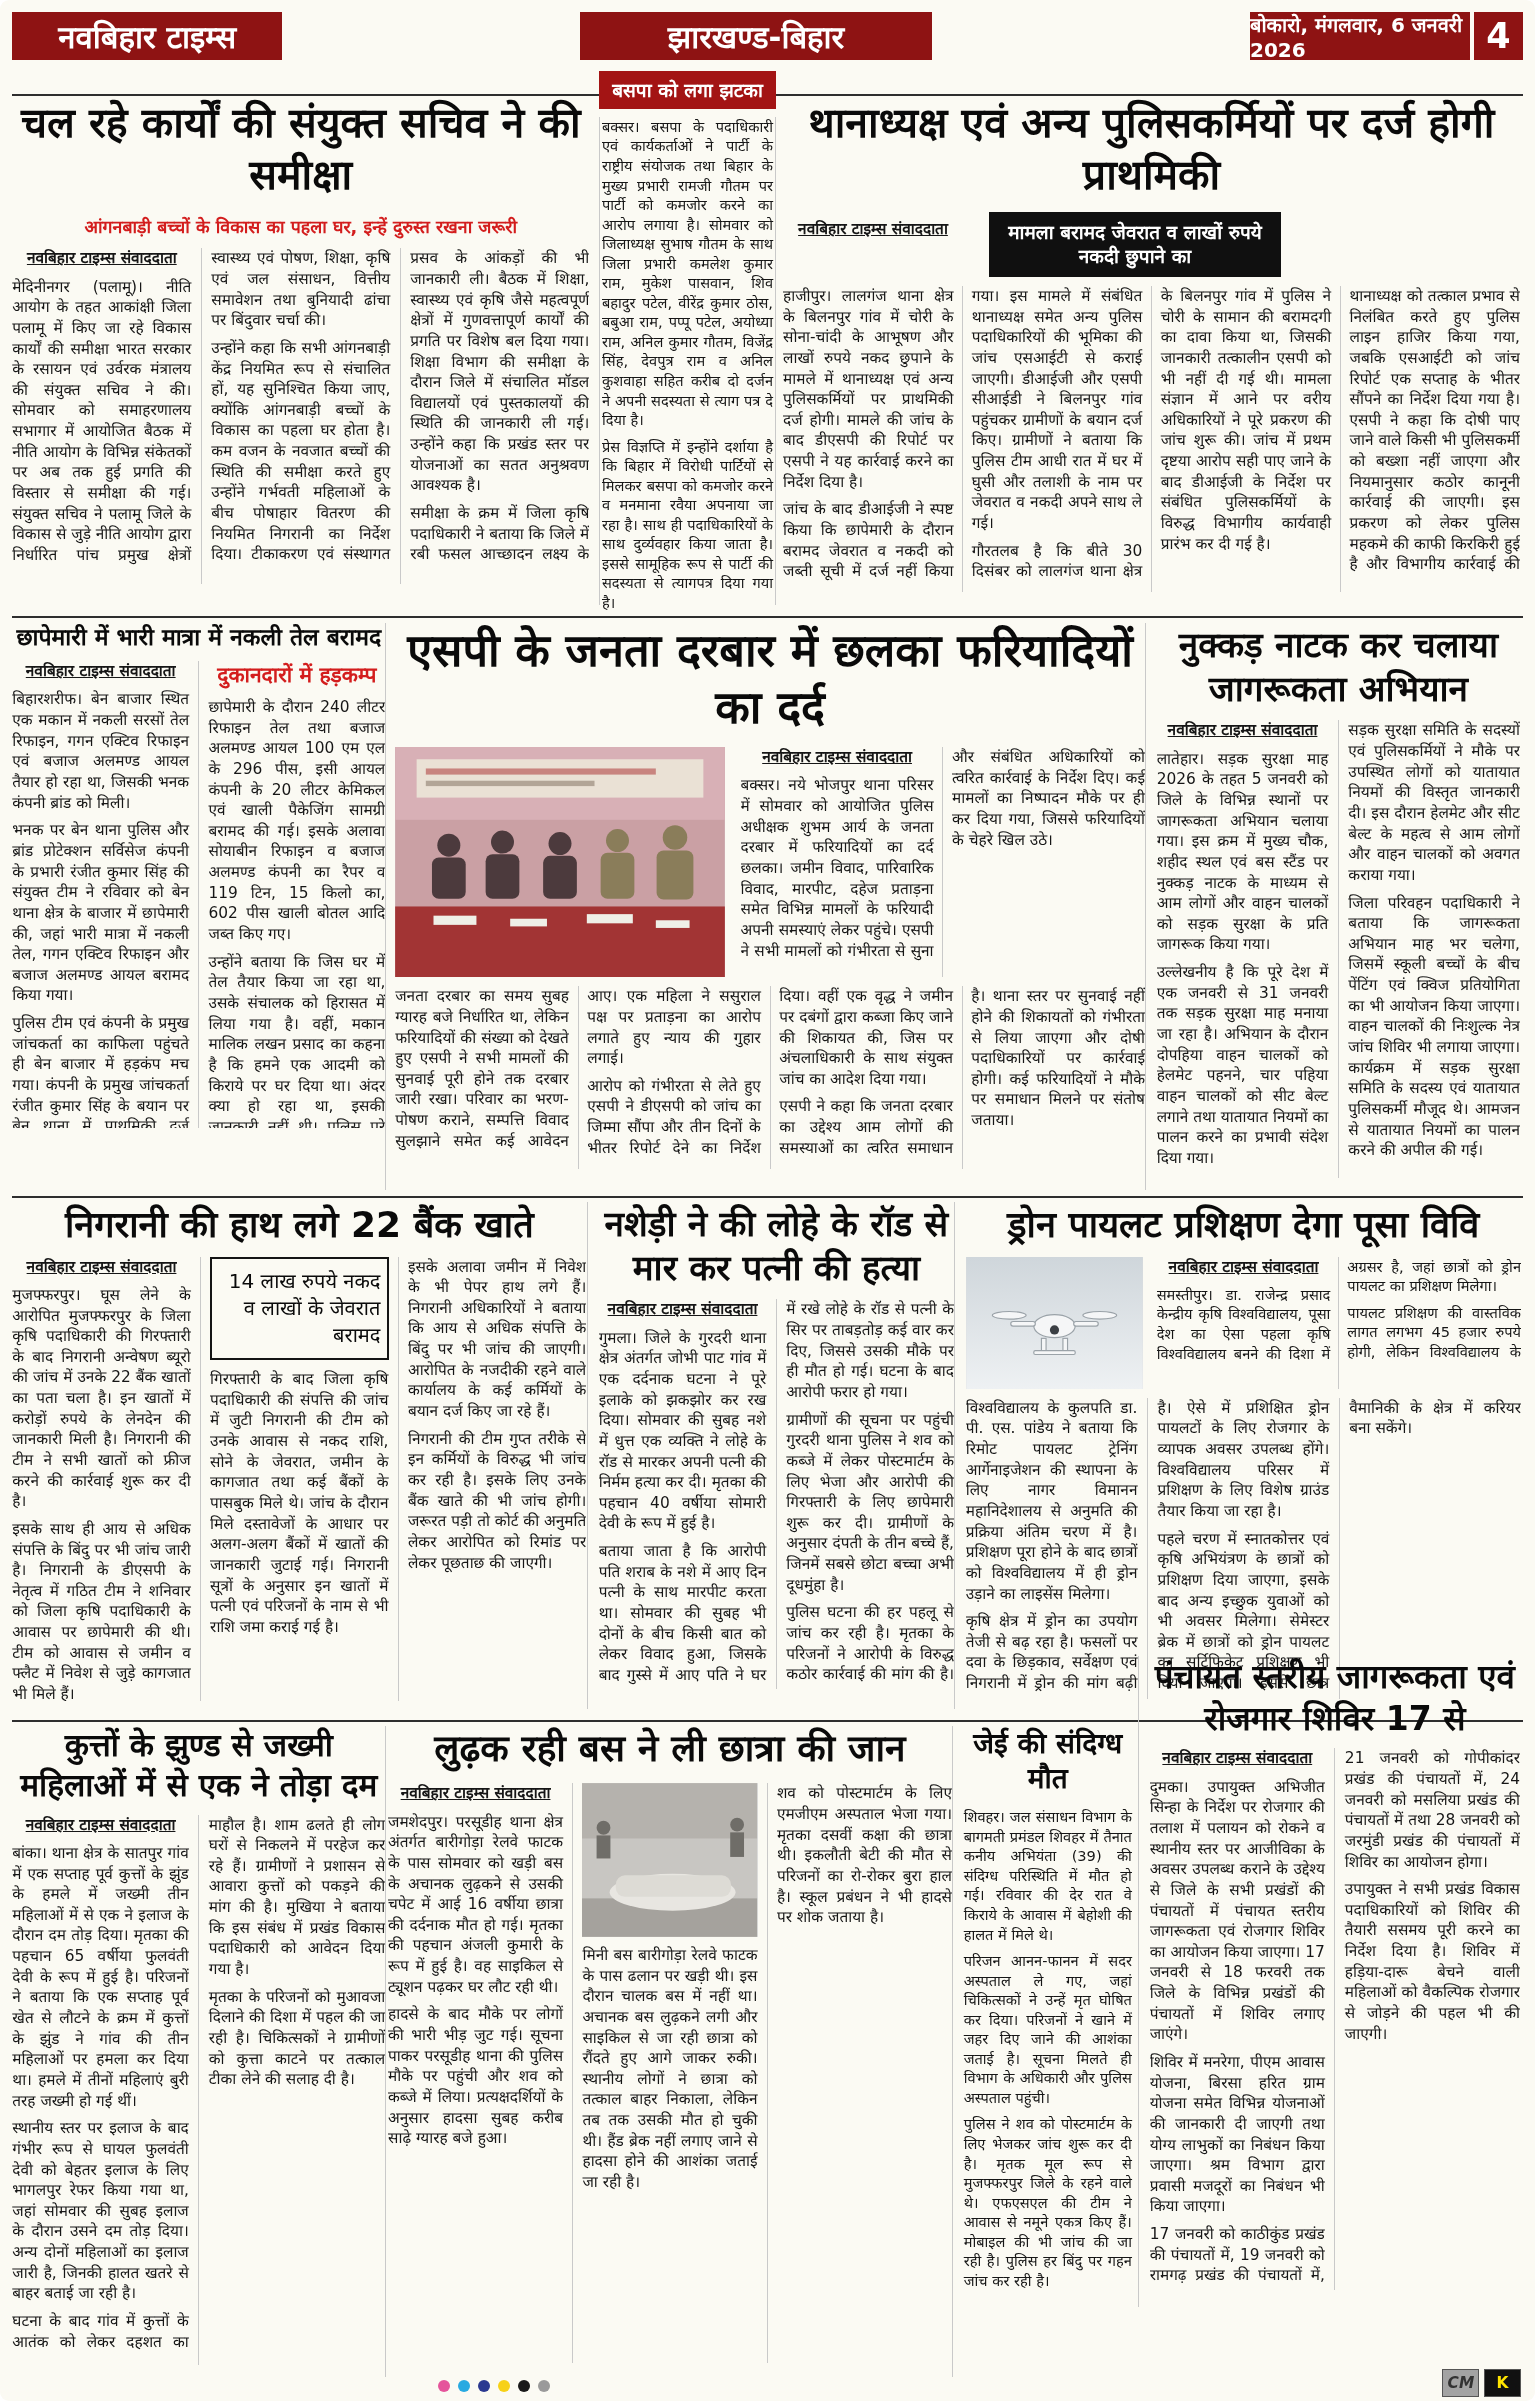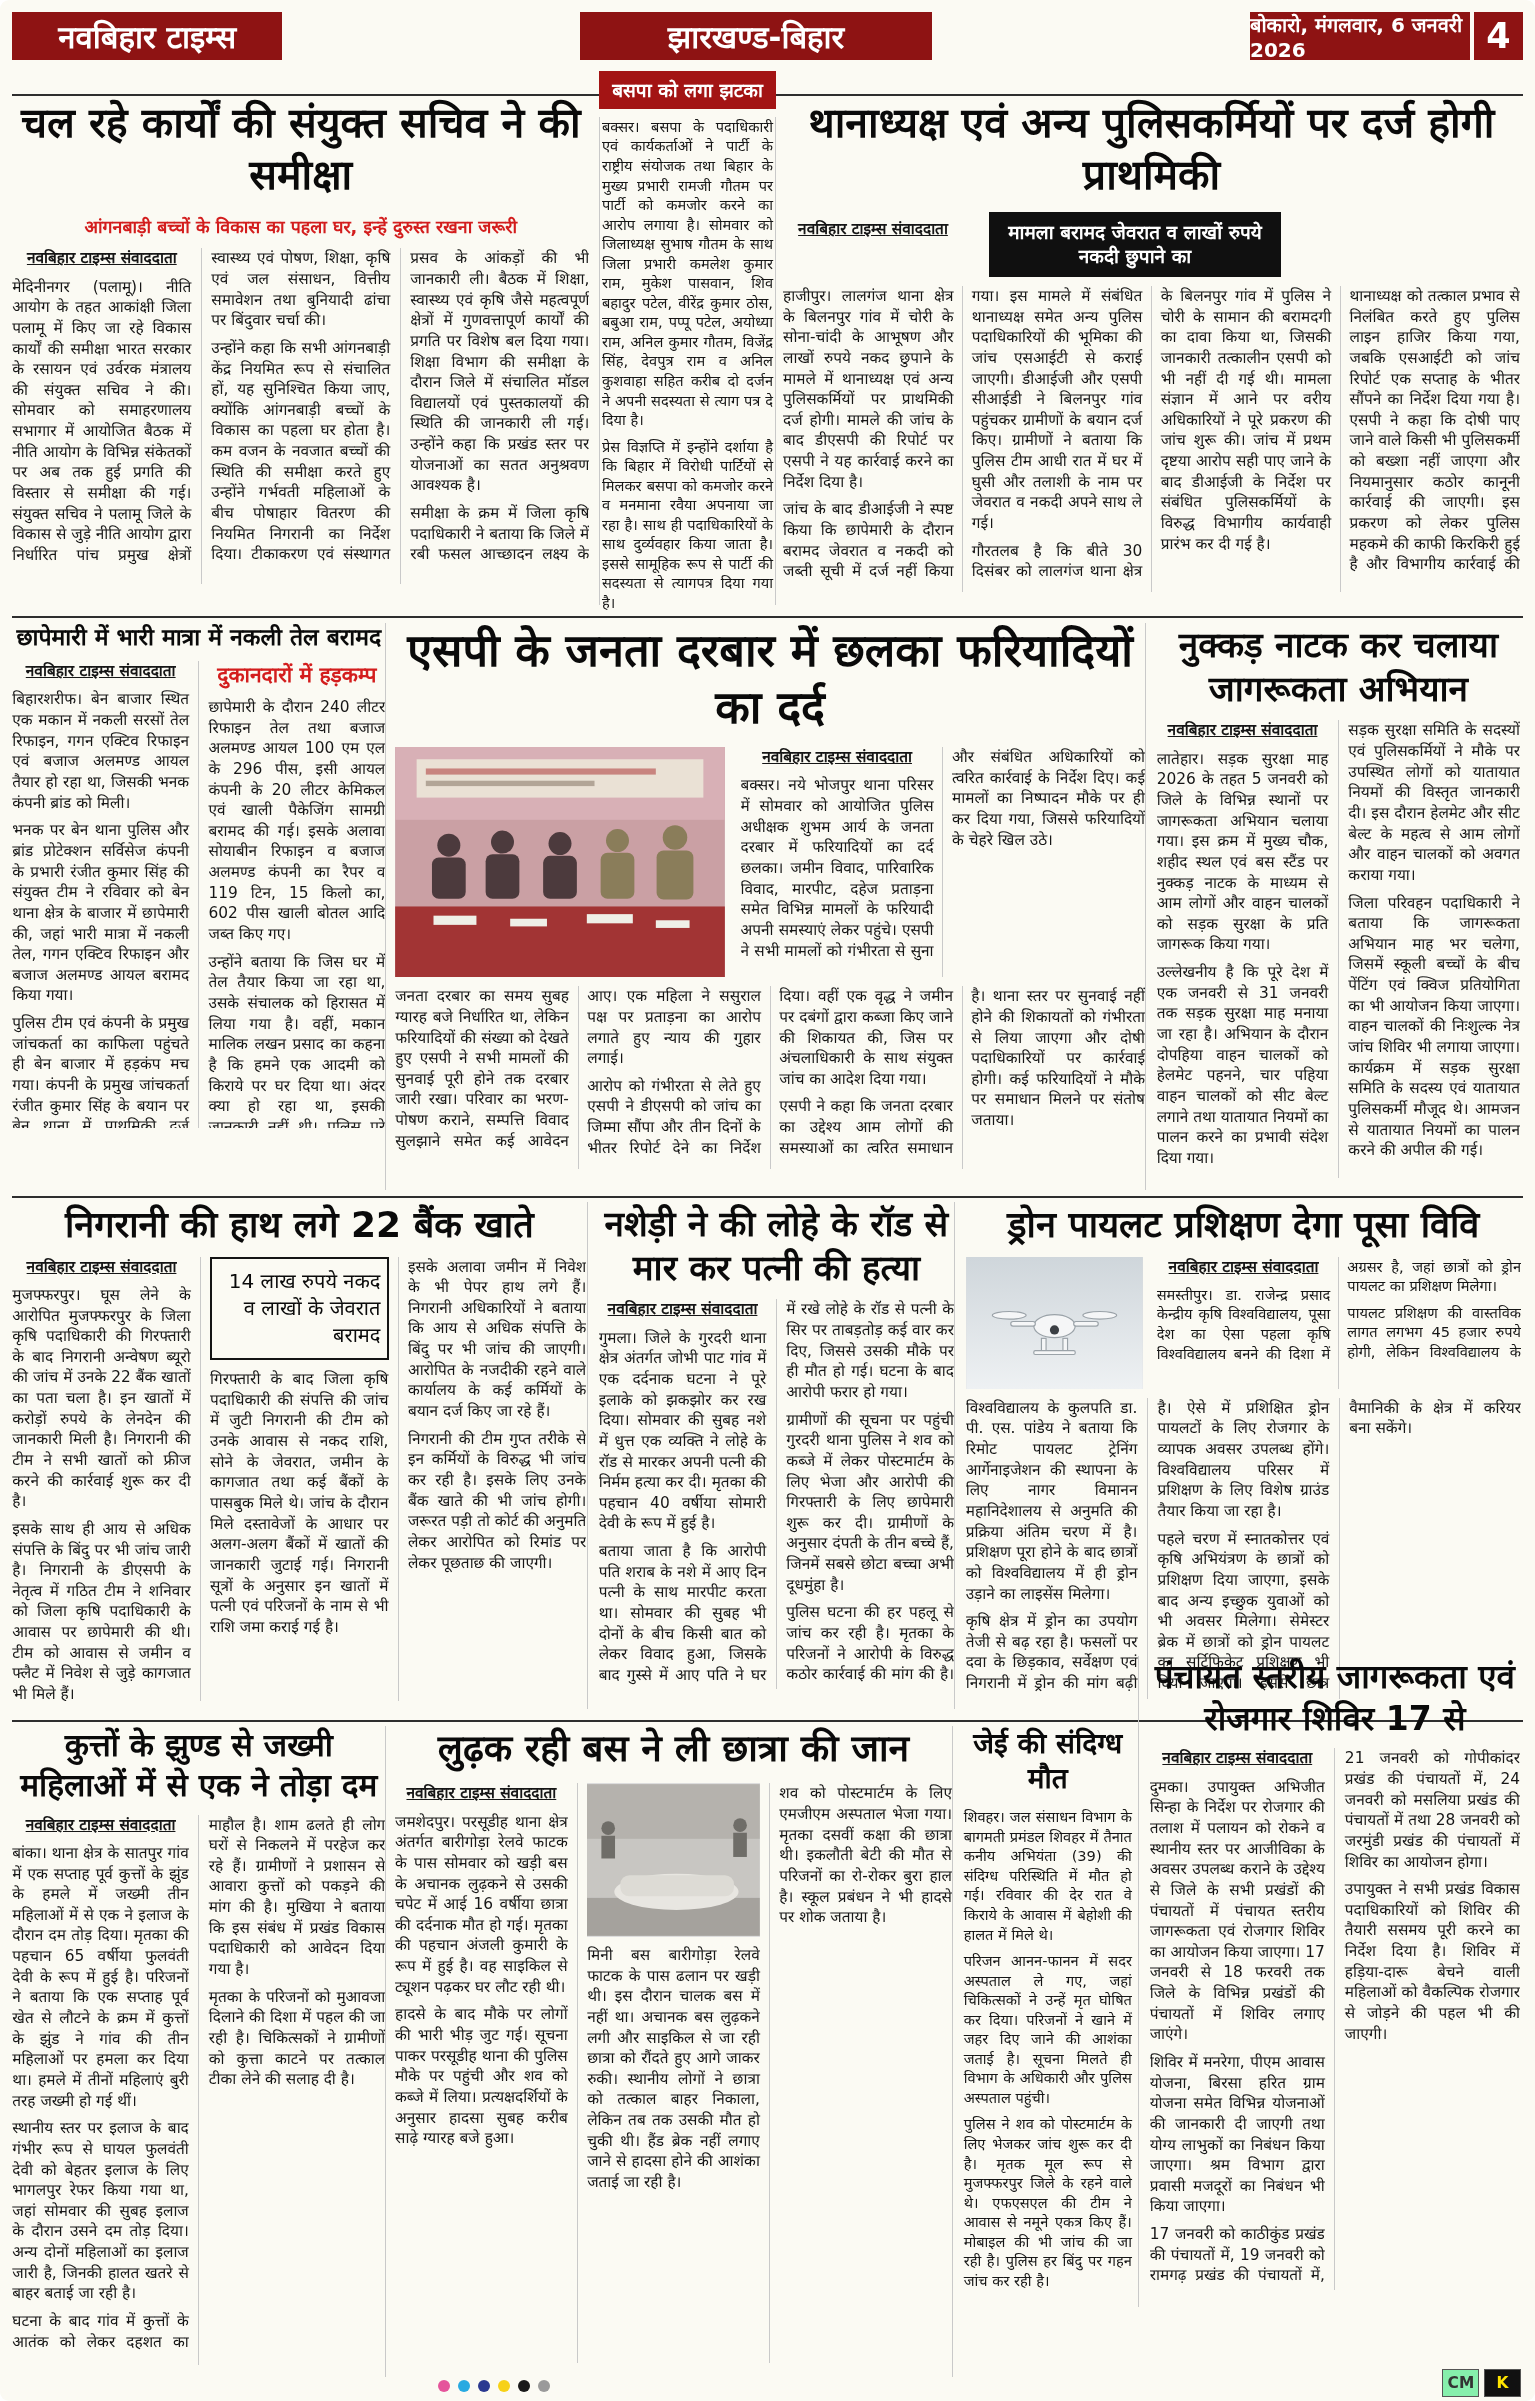--- a/index.html
+++ b/index.html
@@ -90,42 +90,42 @@
   .a9-top{ display:flex; gap:14px; height:132px; margin-bottom:9.2px; }
   .a9-top .photo{ width:177px; height:132px; flex:none; }
   .a9-side{ flex:1; column-count:2; column-gap:17px; column-rule:0.8px solid #c9c9c9;
     column-fill:auto; height:132px; overflow:hidden; font-size:14.6px; }
   .a9-below{ height:301px; }
 
   #a10{ left:12.3px; top:1726px; width:373px; height:651px; }
   #a10 .hl{ font-size:31.5px; margin-bottom:9.2px; }
   #a10-body{ height:550px; }
 
-  #a11{ left:385px; top:1726px; width:567px; height:651px; border-left:0.8px solid #c9c9c9; padding-left:9px; }
+  #a11{ left:385px; top:1726px; width:567px; height:651px; border-left:0.8px solid #c9c9c9; padding-left:2px; }
   #a11 .hl{ font-size:37px; margin-bottom:10.7px; }
   #a11 .flexcols{ height:580px; }
   #a11 .photo{ width:100%; height:154px; margin-bottom:7.7px; }
 
   #a12{ left:952px; top:1726px; width:186px; height:651px; border-left:0.8px solid #c9c9c9; padding:0 6.1px 0 10.7px; }
   #a12 .hl{ font-size:28px; margin-bottom:10.7px; }
   #a12-body{ height:537px; font-size:14.6px; }
 
   #a13{ left:1138px; top:1656px; width:382px; height:651px; border-left:0.8px solid #c9c9c9; padding-left:10.7px; }
   #a13 .hl{ font-size:33px; margin-bottom:9.2px; }
   #a13-body{ height:542px; }
 
   
   .regdots{ position:absolute; left:438px; top:2380px; display:flex; gap:7.7px; }
   .regdots span{ width:12.3px; height:12.3px; border-radius:50%; display:block; }
   .dot1{ background:#e5559b; } .dot2{ background:#29aae1; } .dot3{ background:#2b3990; }
   .dot4{ background:#f7d117; } .dot5{ background:#1a1a1a; } .dot6{ background:#9a9a9a; }
   .cmyk{ position:absolute; right:14px; top:2369px; display:flex; gap:4.6px; }
   .mark{ width:37px; height:28px; display:flex; align-items:center; justify-content:center;
     font-weight:700; font-size:15.4px; border:0.8px solid #555; }
-  .mark-cm{ background:#86efac; color:#333; }
+  .mark-cm{ background:#a3a3a3; color:#333;font-style:italic; }
   .mark-k{ background:#111; color:#ffe400; }
 </style>
 </head>
 <body>
 
 <div class="page">
 
   <div class="mh-box" id="mh-left">नवबिहार टाइम्स</div>
   <div class="mh-box" id="mh-center">झारखण्ड-बिहार</div>
   <div class="mh-box" id="mh-right">बोकारो, मंगलवार, 6 जनवरी 2026</div>

